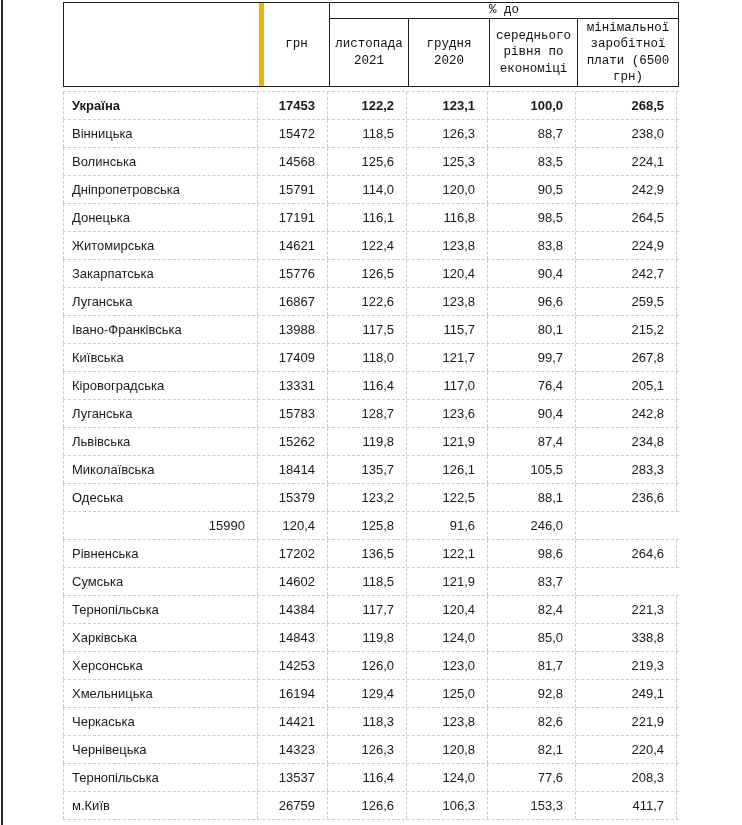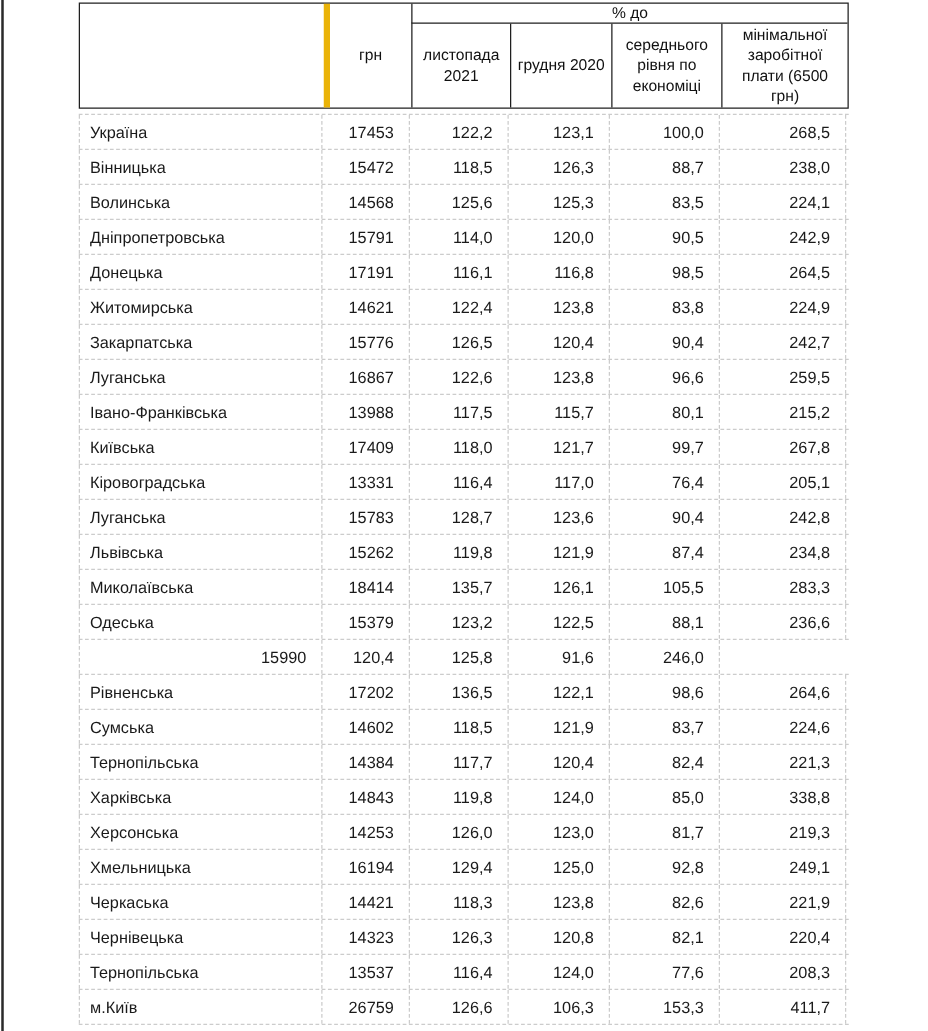--- a/index.html
+++ b/index.html
@@ -41,20 +41,21 @@
     line-height: 1.3;
     color: #111111;
   }
   .hdr .hcell {
     display: flex;
     align-items: center;
     justify-content: center;
     text-align: center;
     box-sizing: border-box;
     padding: 1px 3px;
+    font-family: Liberation Mono, monospace;
   }
   .hcell-region { grid-column: 1 / 2; grid-row: 1 / 3; }
   .hcell-uah    { grid-column: 2 / 3; grid-row: 1 / 3; border-left: 5px solid #eab308; }
   .hcell-pct    { grid-column: 3 / 7; grid-row: 1 / 2; border-left: 1px solid #1f1f1f; border-bottom: 1px solid #1f1f1f; }
   .hcell-sub    { grid-row: 2 / 3; border-left: 1px solid #1f1f1f; }
   .hcell-sub.c3 { grid-column: 3 / 4; }
   .hcell-sub.c4 { grid-column: 4 / 5; }
   .hcell-sub.c5 { grid-column: 5 / 6; }
   .hcell-sub.c6 { grid-column: 6 / 7; }
   
@@ -74,21 +75,21 @@
     align-items: center;
     box-sizing: border-box;
     font-size: 13px;
     border-right: 1px dashed #cccccc;
     overflow: hidden;
     white-space: nowrap;
   }
   .trow .cell:first-child { border-left: 1px dashed #cccccc; }
   .trow .cell.name { justify-content: flex-start; padding-left: 8px; }
   .trow .cell.num  { justify-content: flex-end; padding-right: 12px; }
-  .trow.bold .cell { font-weight: 400; }
+  .trow.bold .cell { font-weight: 700; }
 </style>
 </head>
 <body>
 
 <div class="page">
   <div class="page-edge-line"></div>
 
   <div class="table-wrap">
 
     <div class="hdr">
@@ -236,21 +237,20 @@
           <div class="cell num">122,1</div>
           <div class="cell num">98,6</div>
           <div class="cell num">264,6</div>
         </div>
         <div class="trow">
           <div class="cell name">Сумська</div>
           <div class="cell num">14602</div>
           <div class="cell num">118,5</div>
           <div class="cell num">121,9</div>
           <div class="cell num">83,7</div>
-          <div class="cell num">224,6</div>
         </div>
         <div class="trow">
           <div class="cell name">Тернопільська</div>
           <div class="cell num">14384</div>
           <div class="cell num">117,7</div>
           <div class="cell num">120,4</div>
           <div class="cell num">82,4</div>
           <div class="cell num">221,3</div>
         </div>
         <div class="trow">

